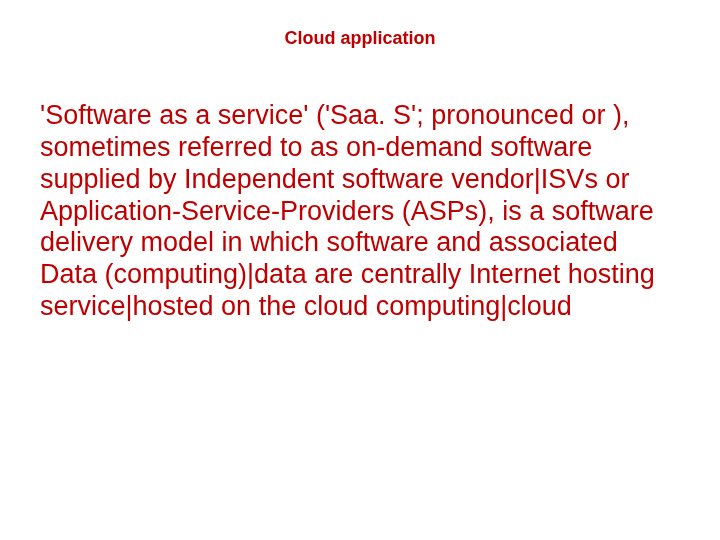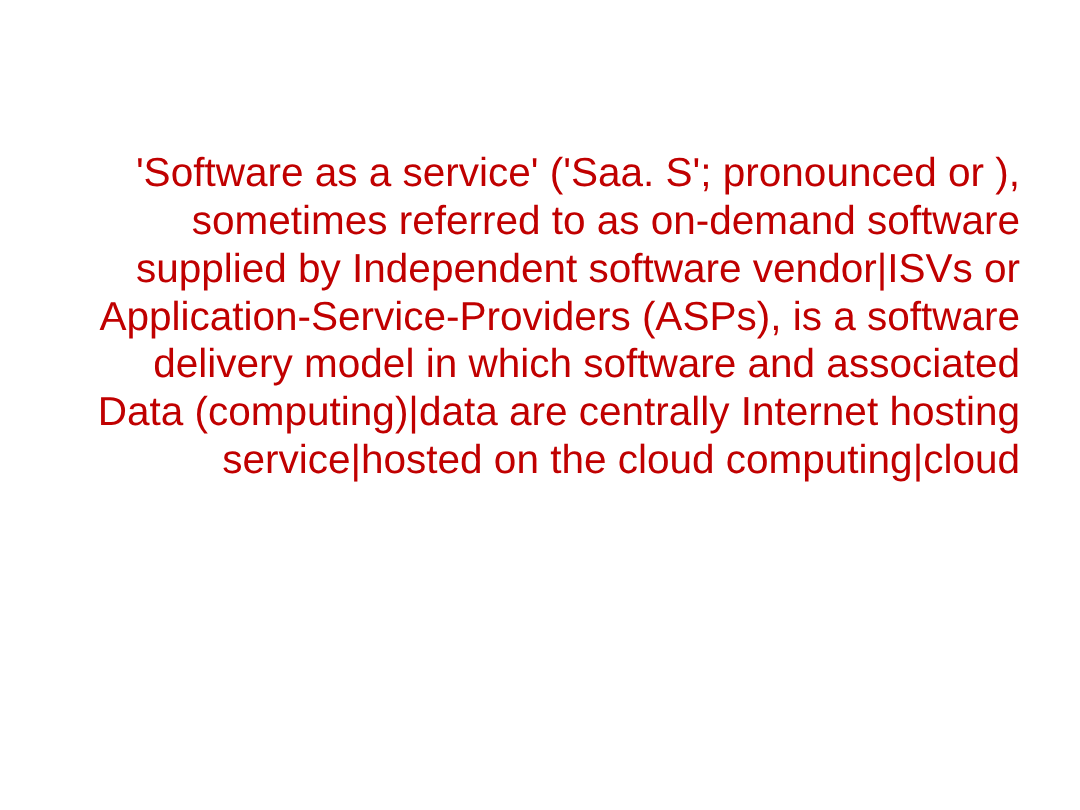--- a/index.html
+++ b/index.html
@@ -25,32 +25,33 @@
     width: 100%;
     text-align: center;
     font-weight: bold;
     font-size: 18px;
   }
   .body {
     position: absolute;
     top: 100px;
     left: 40px;
     right: 40px;
-    text-align: right;
+    text-align: left;
     font-size: 27px;
     line-height: 1.18;
   }
   .footer {
     position: absolute;
     bottom: 32px;
     right: 48px;
     font-size: 11px;
     text-align: right;
   }
 </style>
 </head>
 <body>
 
 <div class="slide">
+  <div class="title">Cloud application</div>
 
   <div class="body">'Software as a service' ('Saa. S'; pronounced  or ), sometimes referred to as on-demand software supplied by Independent software vendor|ISVs or Application-Service-Providers (ASPs), is a software delivery model in which software and associated Data (computing)|data are centrally Internet hosting service|hosted on the cloud computing|cloud</div>
 
 </div>
 
 </body></html>

